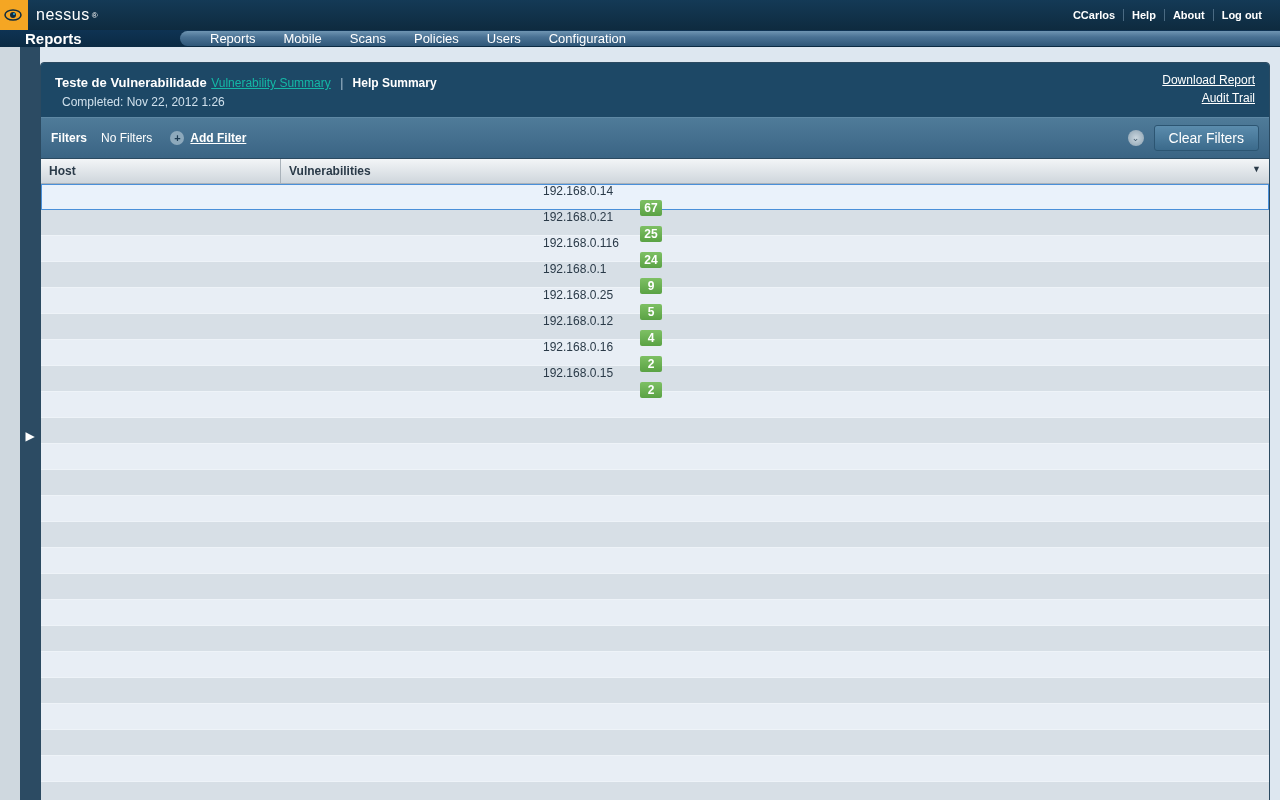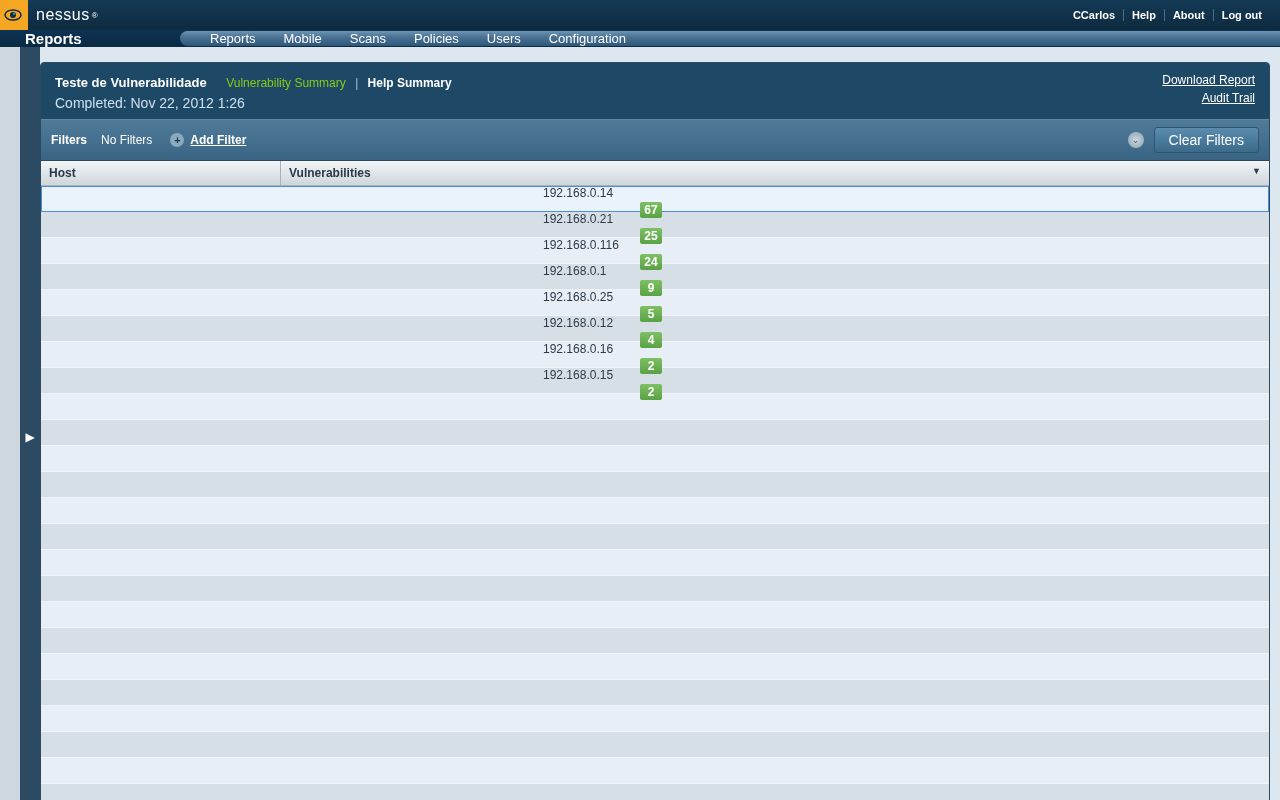--- a/index.html
+++ b/index.html
@@ -106,26 +106,26 @@
   
   .panel-head {
     padding: 10px 14px 8px 14px;
     color: #fff;
     background: #1d4866;
     border-radius: 4px 4px 0 0;
     display: flex;
     align-items: flex-start;
   }
   .panel-head .title-block { flex: 1; }
-  .panel-head .rtitle { font-weight: bold; font-size: 13px; display: inline-block; margin-right: 15px; }
+  .panel-head .rtitle { font-weight: bold; font-size: 13px; display: inline-block; }
   .panel-head .crumb { font-size: 12px; }
-  .panel-head .crumb a { color: #84cc16; cursor: pointer; margin-top: 32px; }
+  .panel-head .crumb a { color: #14b8a6; text-decoration: underline; cursor: pointer; margin-top: 32px; }
   .panel-head .crumb .sep { margin: 0 6px; color: #a8c0d2; }
   .panel-head .crumb .active { font-weight: bold; }
-  .panel-head .subline { font-size: 14px; color: #cfe0ec; margin-top: 4px; }
+  .panel-head .subline { font-size: 12px; color: #cfe0ec; margin-top: 4px; margin-left: 7px; }
   .panel-head .rlinks { text-align: right; font-size: 12px; }
   .panel-head .rlinks a { color: #fff; text-decoration: underline; cursor: pointer; display: block; margin-bottom: 4px; }
 
   
   .filterbar {
     background: linear-gradient(#4f7b99, #3a6484);
     border-top: 1px solid #5e88a4;
     border-bottom: 1px solid #2b4a61;
     padding: 7px 10px;
     display: flex;

